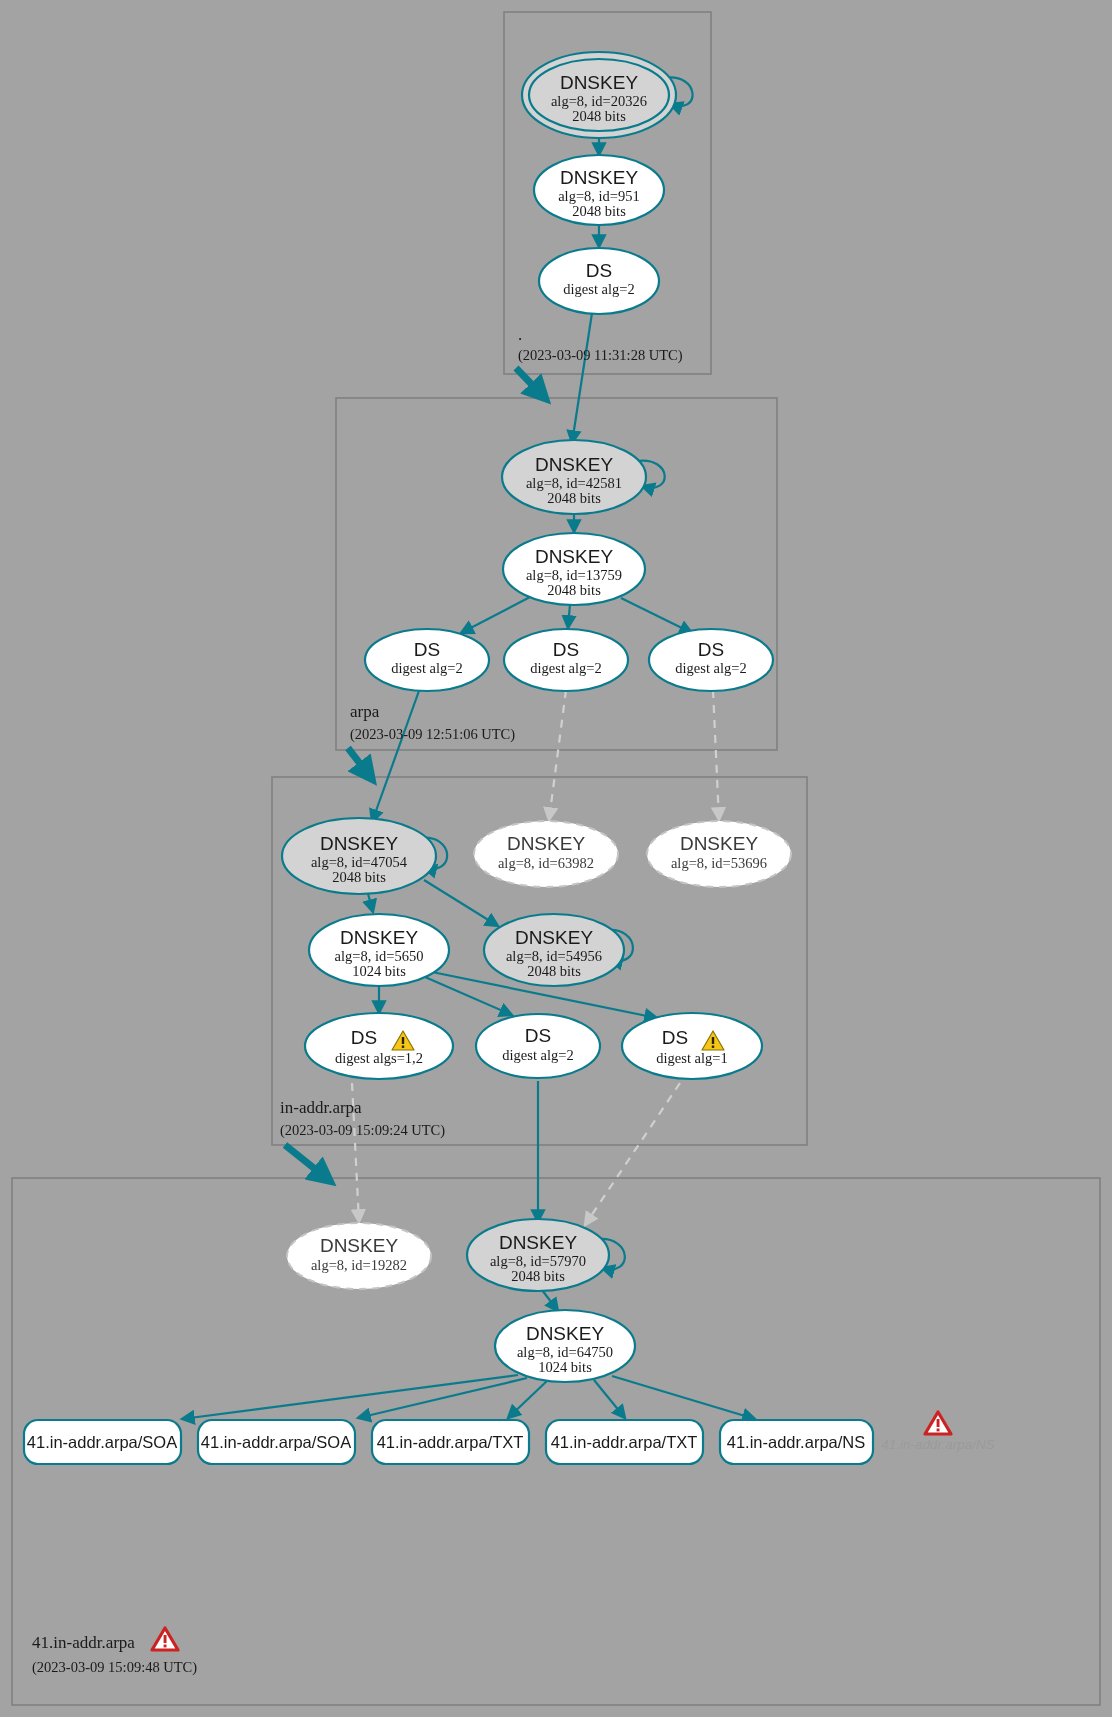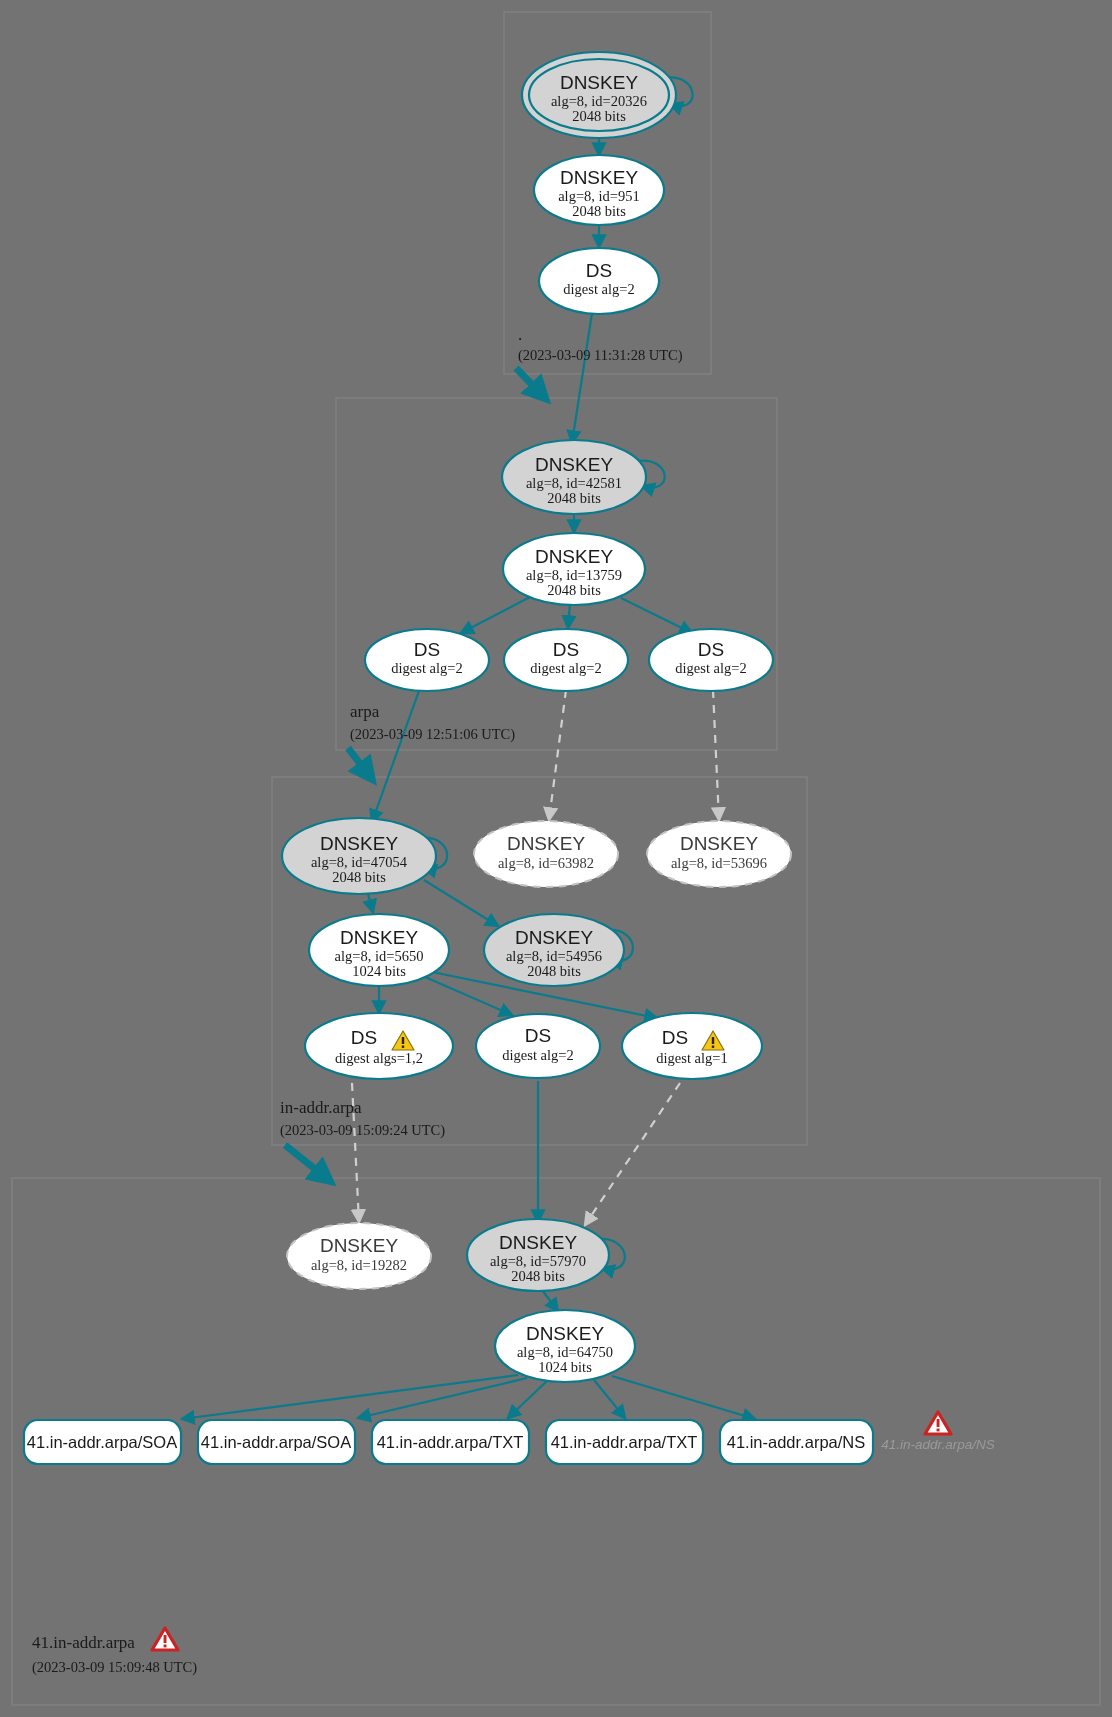--- a/index.html
+++ b/index.html
@@ -5,21 +5,21 @@
   html, body {
     margin: 0;
     padding: 0;
     background: #ffffff;
     font-family: "Liberation Sans", sans-serif;
   }
   #stage {
     position: relative;
     width: 1112px;
     height: 1717px;
-    background: #737373;
+    background: #a3a3a3;
     overflow: hidden;
   }
   svg.layer {
     position: absolute;
     left: 0; top: 0;
     width: 1112px;
     height: 1717px;
   }
   .zone-box {
     fill: none;

